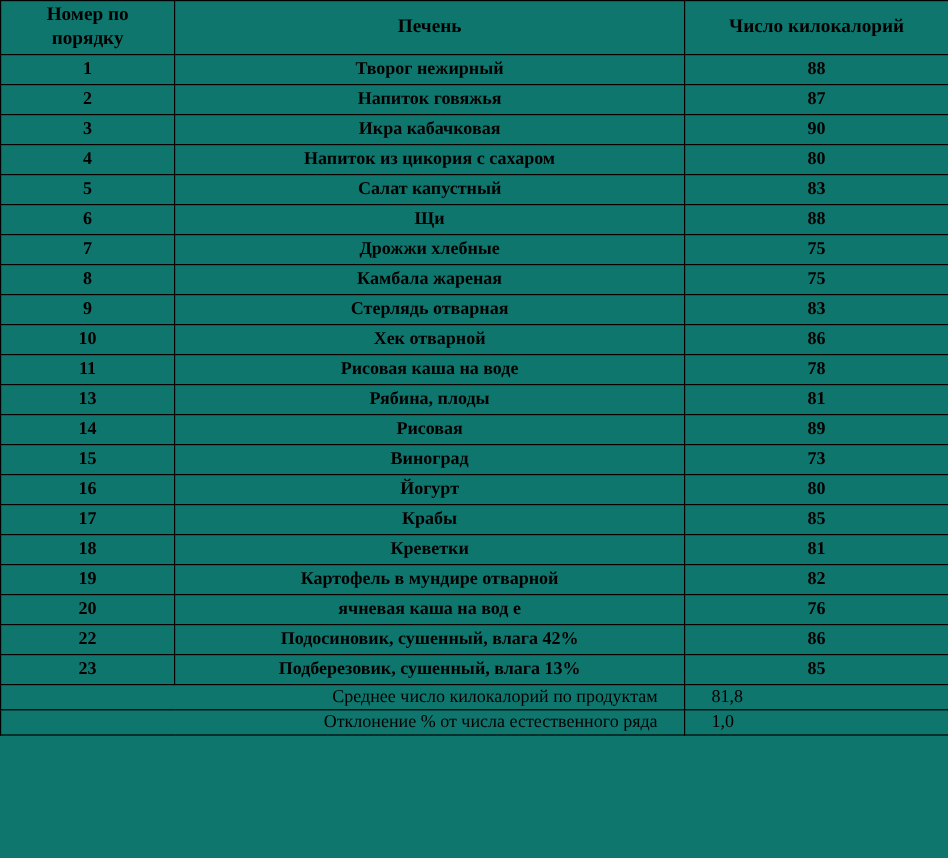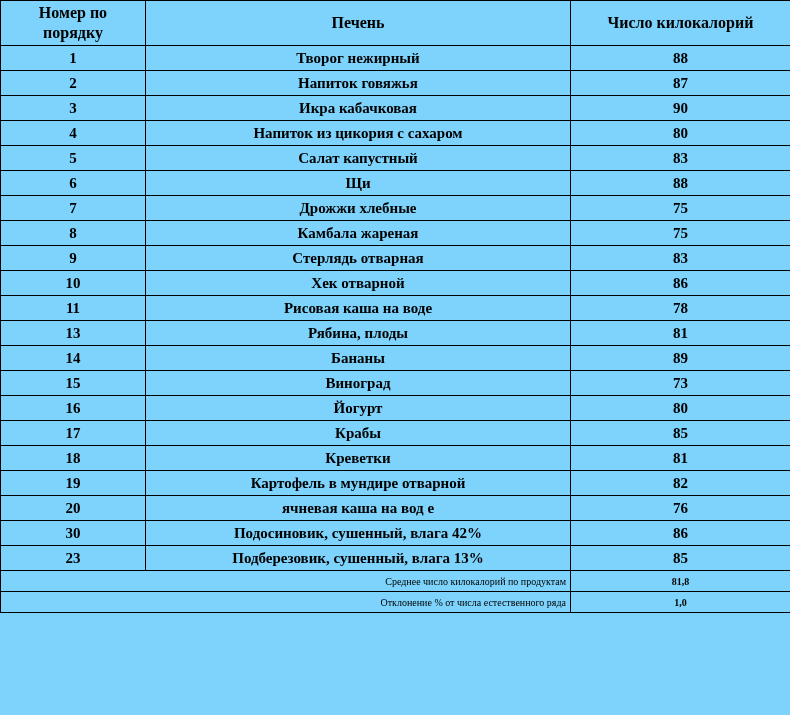--- a/index.html
+++ b/index.html
@@ -3,21 +3,21 @@
 <meta charset="utf-8">
 <style>
   html, body {
     margin: 0;
     padding: 0;
     background: #ffffff;
   }
   .page {
     width: 790px;
     height: 715px;
-    background: #7dd3fc;
+    background: #0f766e;
     box-sizing: border-box;
   }
   table.calories {
     width: 790px;
     border-collapse: collapse;
     table-layout: fixed;
     font-family: "Liberation Serif", "DejaVu Serif", serif;
     color: #000000;
   }
   table.calories th,
@@ -42,31 +42,30 @@
   tbody td {
     height: 25px;
     font-size: 15px;
     font-weight: bold;
     text-align: center;
     vertical-align: middle;
     padding: 1px 4px;
   }
   tfoot td {
     height: 21px;
-    font-size: 10px;
+    font-size: 15px;
     font-weight: normal;
     vertical-align: middle;
-    padding: 1px 4px;
+    padding: 1px 22px;
   }
   tfoot td.footer-label {
     text-align: right;
   }
   tfoot td.footer-value {
-    text-align: center;
-    font-weight: bold;
+    text-align: left;
   }
 </style>
 </head>
 <body>
 
 <div class="page">
   <table class="calories">
     <colgroup>
       <col class="c-num">
       <col class="c-prod">
@@ -135,21 +134,21 @@
           <td>Рисовая каша на воде</td>
           <td>78</td>
         </tr>
         <tr>
           <td>13</td>
           <td>Рябина, плоды</td>
           <td>81</td>
         </tr>
         <tr>
           <td>14</td>
-          <td>Бананы</td>
+          <td>Рисовая</td>
           <td>89</td>
         </tr>
         <tr>
           <td>15</td>
           <td>Виноград</td>
           <td>73</td>
         </tr>
         <tr>
           <td>16</td>
           <td>Йогурт</td>
@@ -169,21 +168,21 @@
           <td>19</td>
           <td>Картофель в мундире отварной</td>
           <td>82</td>
         </tr>
         <tr>
           <td>20</td>
           <td>ячневая каша на вод е</td>
           <td>76</td>
         </tr>
         <tr>
-          <td>30</td>
+          <td>22</td>
           <td>Подосиновик, сушенный, влага 42%</td>
           <td>86</td>
         </tr>
         <tr>
           <td>23</td>
           <td>Подберезовик, сушенный, влага 13%</td>
           <td>85</td>
         </tr>
       </tbody>
     <tfoot>

